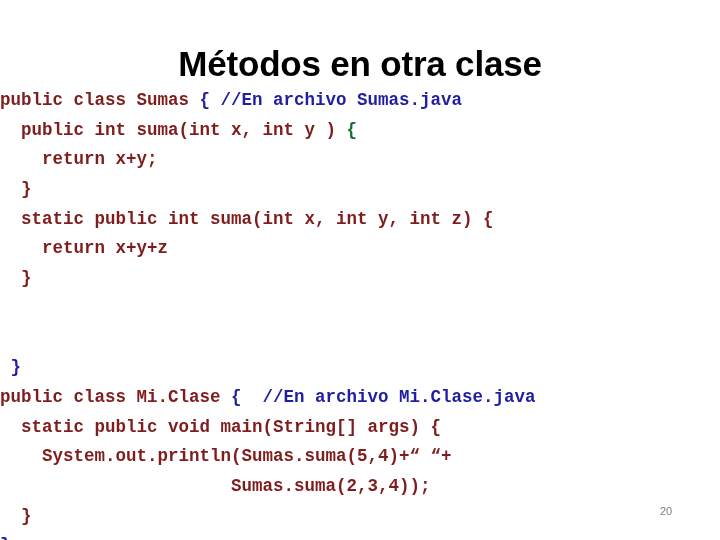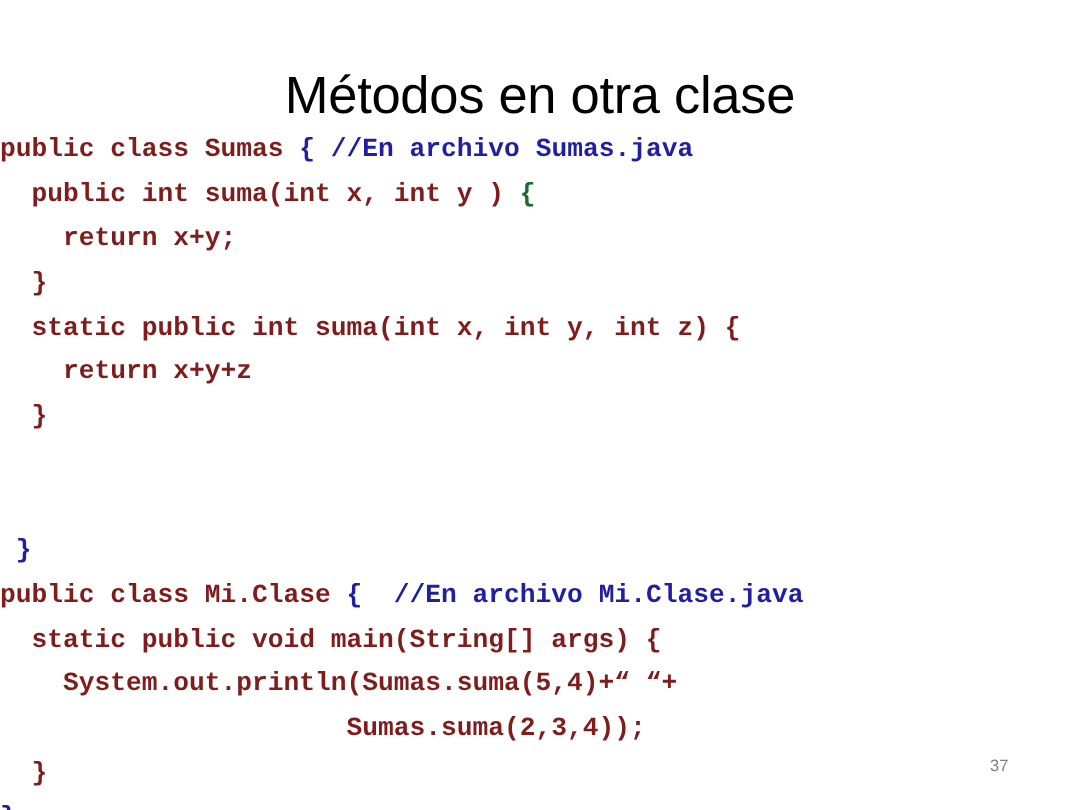--- a/index.html
+++ b/index.html
@@ -21,21 +21,21 @@
     background: #ffffff;
   }
   #slide-title {
     position: absolute;
     left: 0;
     top: 44px;
     width: 720px;
     text-align: center;
     font-family: "Liberation Sans", sans-serif;
     font-size: 35px;
-    font-weight: 400;
+    font-weight: 700;
     color: #000000;
     letter-spacing: -0.2px;
     line-height: 40px;
     white-space: nowrap;
   }
   #code-block {
     position: absolute;
     left: 0;
     top: 86px;
     width: 720px;
@@ -64,15 +64,15 @@
 </style>
 </head>
 <body>
 
 <div id="slide">
 
   <div id="slide-title">Métodos en otra clase</div>
 
   <div id="code-block"><div class="code-line"><span></span><span class="tok-black">public class Sumas </span><span class="tok-blue">{ </span><span class="tok-blue">//En archivo Sumas.java</span></div><div class="code-line"><span>  </span><span class="tok-black">public int suma(int x, int y ) </span><span class="tok-green">{</span></div><div class="code-line"><span>    </span><span class="tok-black">return x+y;</span></div><div class="code-line"><span>  </span><span class="tok-black">}</span></div><div class="code-line"><span>  </span><span class="tok-black">static public int suma(int x, int y, int z) {</span></div><div class="code-line"><span>    </span><span class="tok-black">return x+y+z</span></div><div class="code-line"><span>  </span><span class="tok-black">}</span></div><div class="code-line"><span></span><span class="tok-black"></span></div><div class="code-line"><span></span><span class="tok-black"></span></div><div class="code-line"><span> </span><span class="tok-blue">}</span></div><div class="code-line"><span></span><span class="tok-black">public class Mi.Clase </span><span class="tok-blue">{  </span><span class="tok-blue">//En archivo Mi.Clase.java</span></div><div class="code-line"><span>  </span><span class="tok-black">static public void main(String[] args) {</span></div><div class="code-line"><span>    </span><span class="tok-black">System.out.println(Sumas.suma(5,4)+“ “+</span></div><div class="code-line"><span>                      </span><span class="tok-black">Sumas.suma(2,3,4));</span></div><div class="code-line"><span>  </span><span class="tok-black">}</span></div><div class="code-line"><span></span><span class="tok-blue">}</span></div></div>
 
-  <div id="page-number">37</div>
+  <div id="page-number">20</div>
 
 </div>
 
 </body></html>

